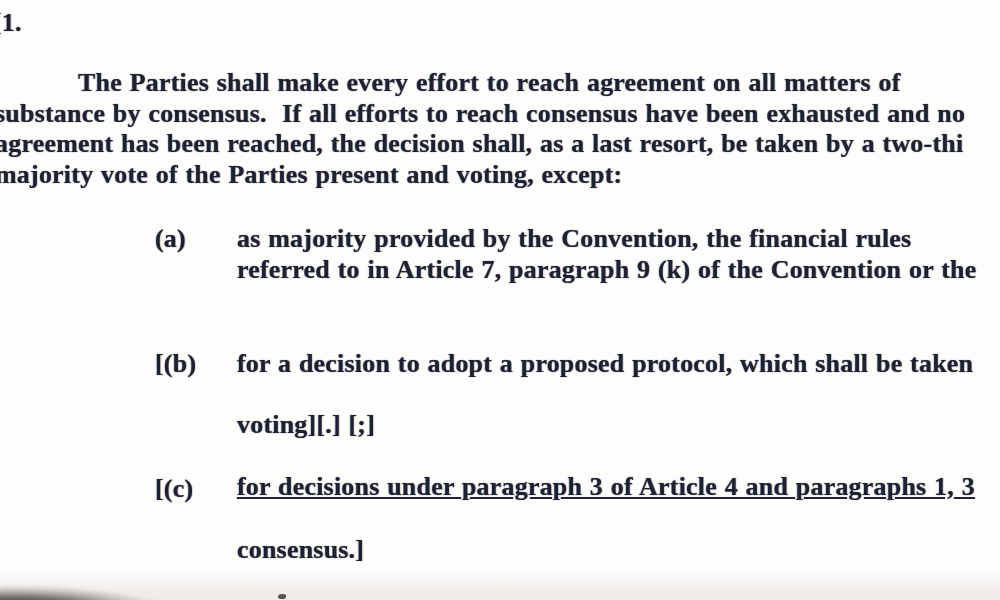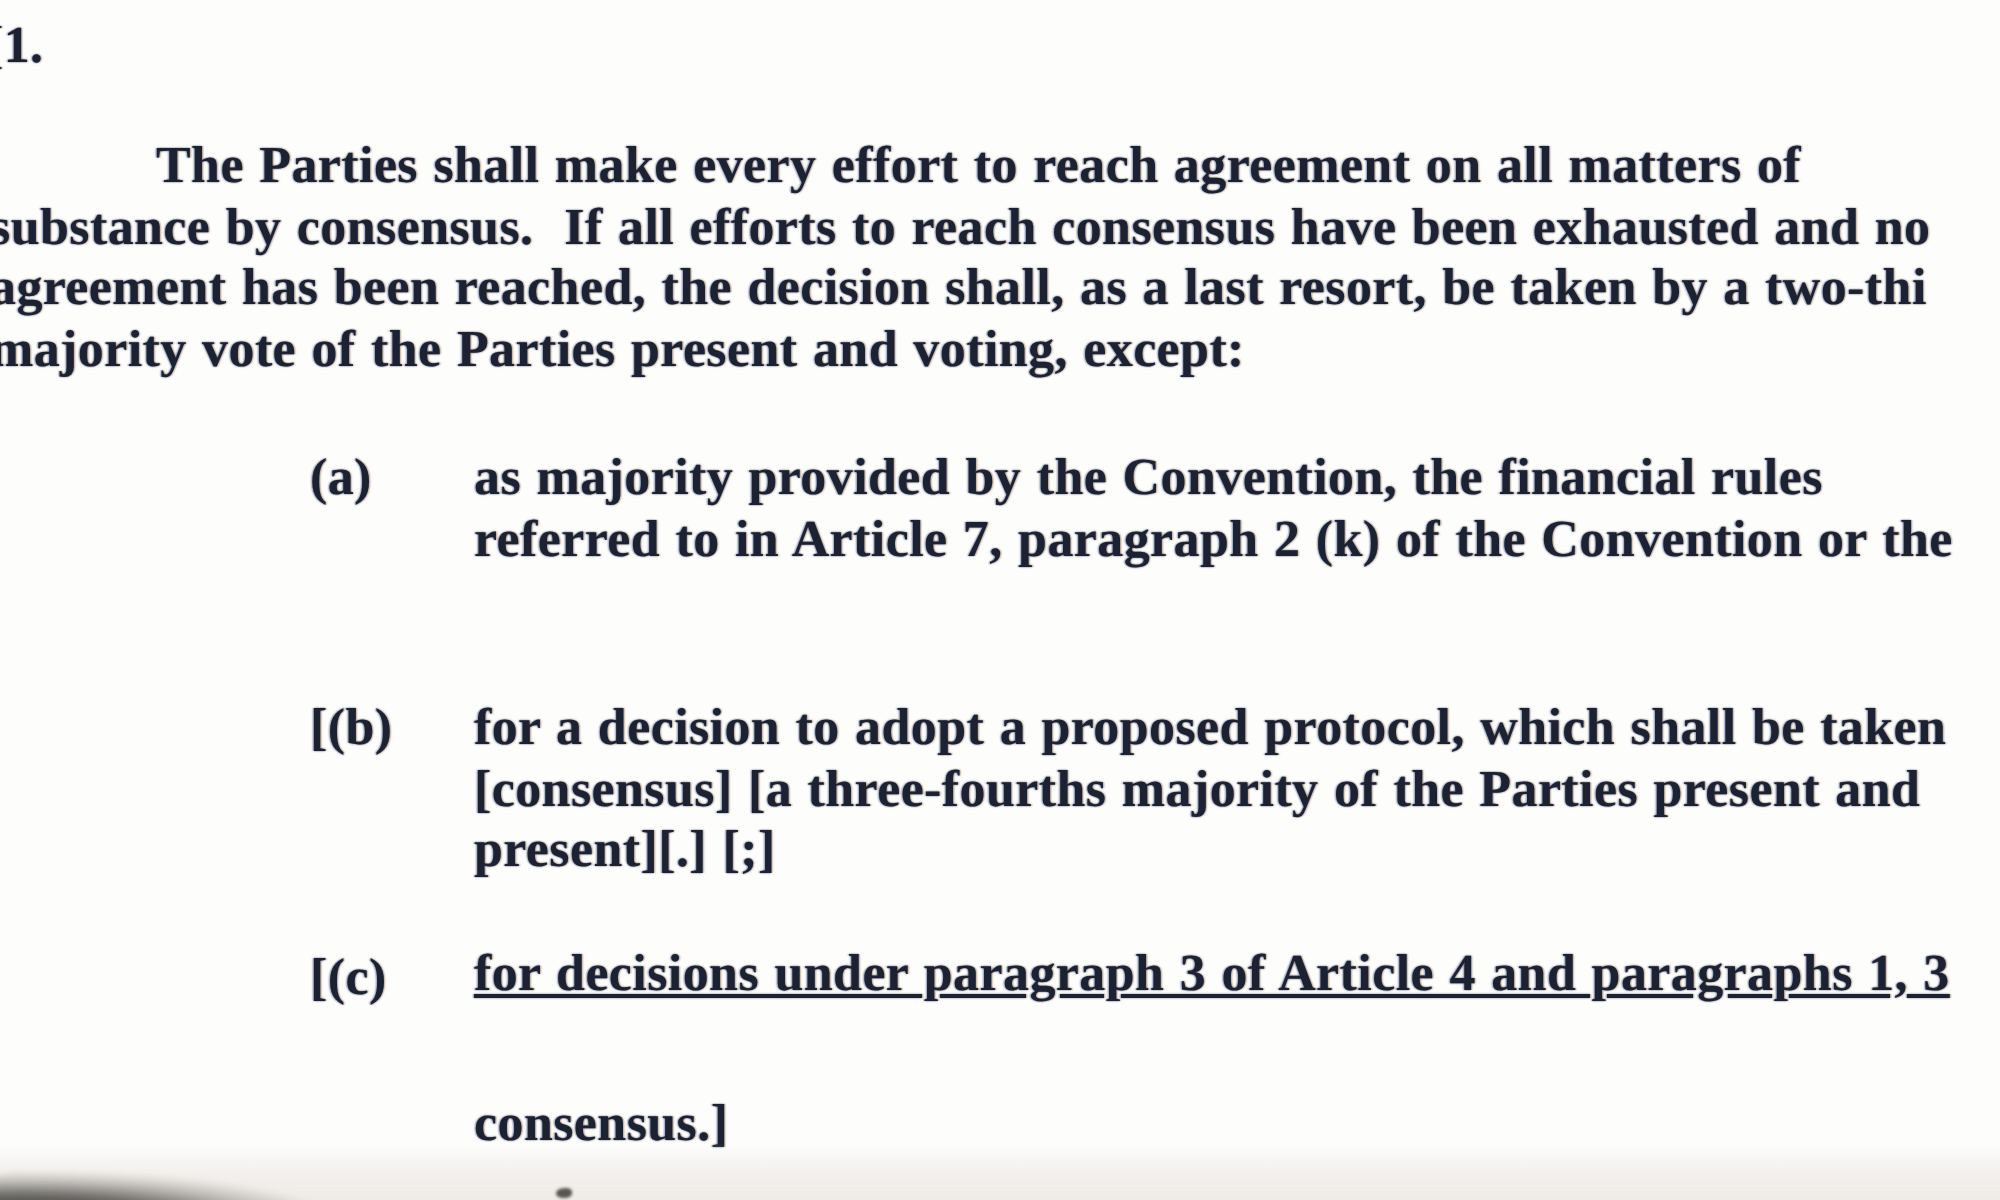--- a/index.html
+++ b/index.html
@@ -47,21 +47,21 @@
   .a-line-2 { top: 285px; }
 
   .b-label  { top: 349px; }
   .b-line-0 { top: 349px; }
   .b-line-1 { top: 380px; }
   .b-line-2 { top: 410px; }
 
   .c-label  { top: 474px; }
   .c-line-0 { top: 472px; text-decoration: underline; }
   .c-line-1 { top: 505px; }
-  .c-line-2 { top: 535px; margin-top: 12px; }
+  .c-line-2 { top: 535px; }
 
   
   .bottom-strip {
     position: absolute;
     left: 0;
     bottom: 0;
     width: 1000px;
     height: 28px;
     background: linear-gradient(to bottom, rgba(236,233,229,0) 0%, #f2efec 55%, #efece8 100%);
   }
@@ -97,26 +97,25 @@
 
   <div class="txt heading-number">[1.</div>
 
   <div class="txt para-line-0">The Parties shall make every effort to reach agreement on all matters of</div>
   <div class="txt para-line-1">substance by consensus.  If all efforts to reach consensus have been exhausted and no</div>
   <div class="txt para-line-2">agreement has been reached, the decision shall, as a last resort, be taken by a two-thi</div>
   <div class="txt para-line-3">majority vote of the Parties present and voting, except:</div>
 
   <div class="txt item-label a-label">(a)</div>
   <div class="txt item-line a-line-0">as majority provided by the Convention, the financial rules</div>
-  <div class="txt item-line a-line-1">referred to in Article 7, paragraph 2 (k) of the Convention or the</div>
+  <div class="txt item-line a-line-1">referred to in Article 7, paragraph 9 (k) of the Convention or the</div>
 
   <div class="txt item-label b-label">[(b)</div>
   <div class="txt item-line b-line-0">for a decision to adopt a proposed protocol, which shall be taken</div>
-  <div class="txt item-line b-line-1">[consensus] [a three-fourths majority of the Parties present and</div>
-  <div class="txt item-line b-line-2">present][.] [;]</div>
+  <div class="txt item-line b-line-2">voting][.] [;]</div>
 
   <div class="txt item-label c-label">[(c)</div>
   <div class="txt item-line c-line-0">for decisions under paragraph 3 of Article 4 and paragraphs 1, 3</div>
   <div class="txt item-line c-line-2">consensus.]</div>
 
   <div class="bottom-strip"></div>
   <div class="scan-smudge"></div>
   <div class="scan-speck"></div>
 
 </div>

